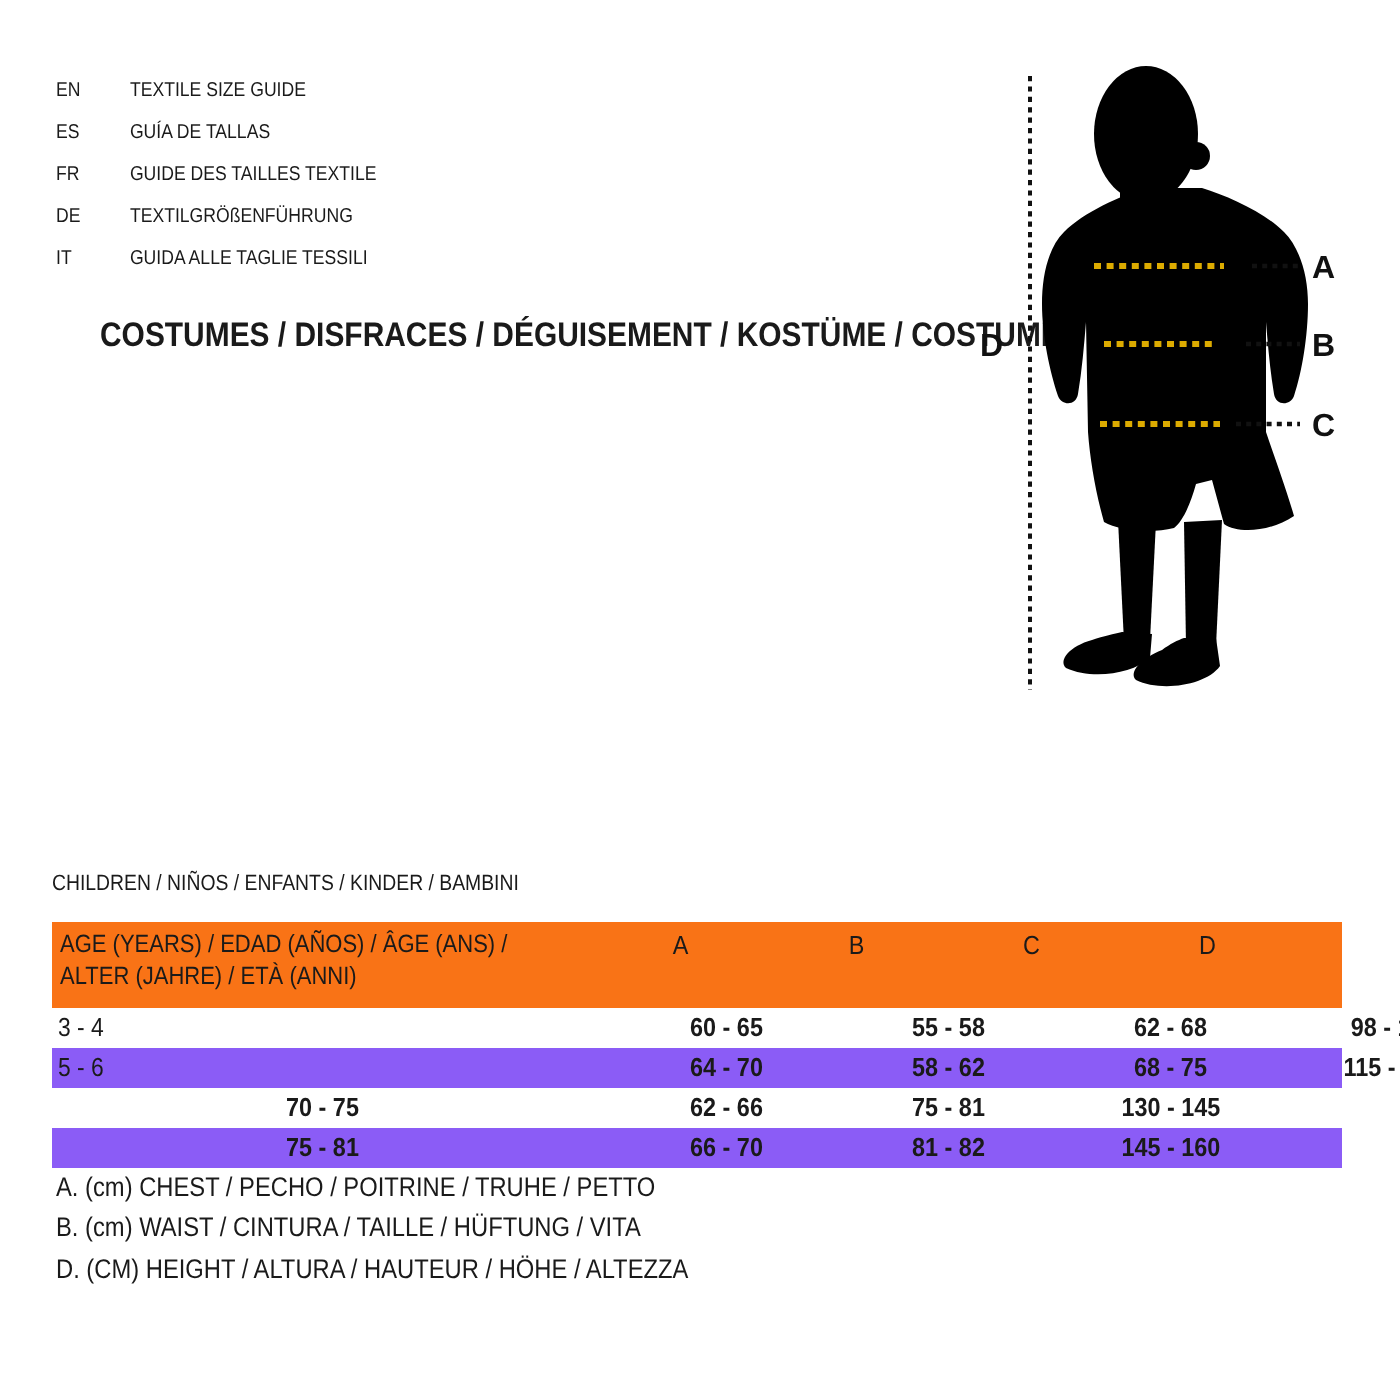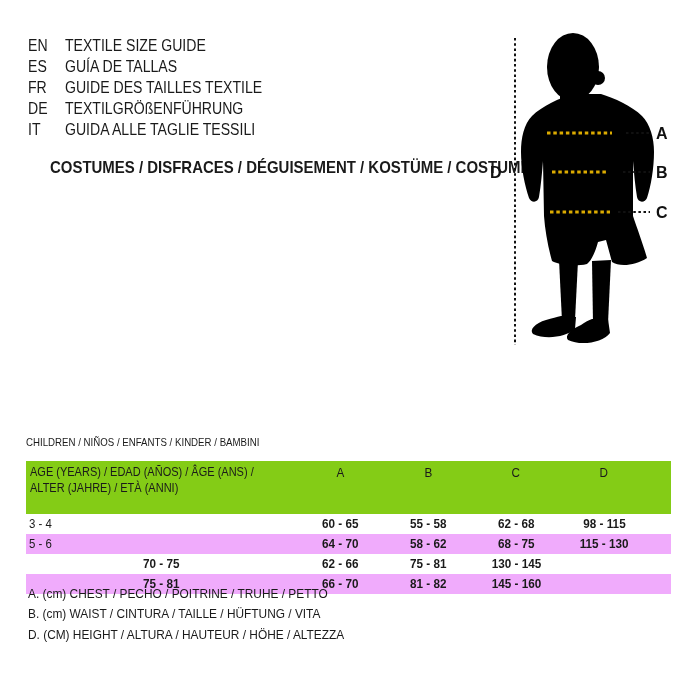--- a/index.html
+++ b/index.html
@@ -5,39 +5,39 @@
   html, body { margin:0; padding:0; background:#fff; }
   #canvas {
     position:relative; width:700px; height:700px; background:#ffffff;
     font-family:"Liberation Sans", sans-serif; color:#1a1a1a; overflow:hidden;
   }
   .cx  { display:inline-block; transform:scaleX(0.88); transform-origin:0 50%; white-space:nowrap; }
   .cxc { display:inline-block; transform:scaleX(0.90); transform-origin:50% 50%; white-space:nowrap; }
 
   
   .lang-list { position:absolute; left:28px; top:35px; }
-  .lang-row  { height:21px; line-height:21px; font-size:16px; }
+  .lang-row  { height:21px; line-height:21px; font-size:10px; }
   .lang-row .cx { display:flex; }
   .lang-code { width:42px; flex:0 0 42px; }
 
   .costumes-title { position:absolute; left:28px; top:158px; font-size:17px; font-weight:bold;margin-left:22px; }
 
   
   .size-figure { position:absolute; left:480px; top:25px; width:215px; height:330px; }
   .size-figure text { font-family:"Liberation Sans", sans-serif; font-weight:bold; font-size:16px; fill:#111; }
 
   
   .section-title { position:absolute; left:26px; top:436px; font-size:11px; }
   .size-table { position:absolute; left:26px; top:461px; width:645px; font-size:13px; }
   .trow { display:grid; grid-template-columns:270px 88px 88px 88px 88px 1fr; }
-  .thead { background:#84cc16; height:53px; }
+  .thead { background:#f97316; height:43px; }
   .thead .age  { padding:3px 0 0 4px; font-size:12.5px; line-height:16px; }
   .thead .colh { padding-top:4px; text-align:center; }
-  .drow { height:20px; line-height:20px; }
-  .drow.alt { background:#f0abfc; }
+  .drow { height:20px; line-height:20px;gap:23px; }
+  .drow.alt { background:#8b5cf6; }
   .drow .age { padding-left:3px; }
   .val { text-align:center;font-weight:bold; }
 
   
   .legend { position:absolute; left:28px; top:584px; font-size:13.5px; }
   .legend-item { height:20.3px; line-height:20.3px; }
 </style>
 </head>
 <body>
 

